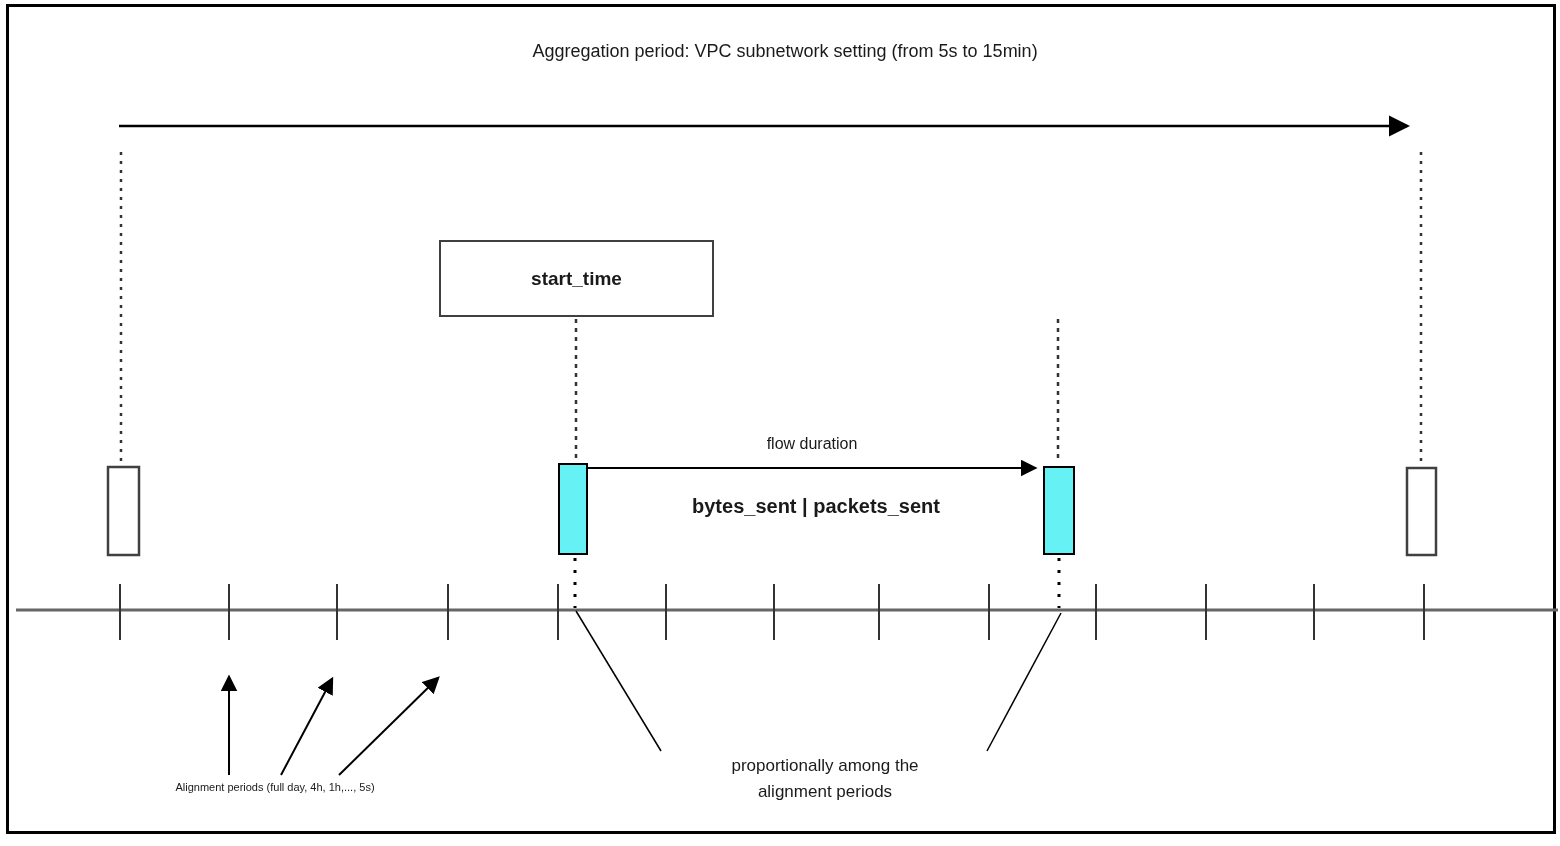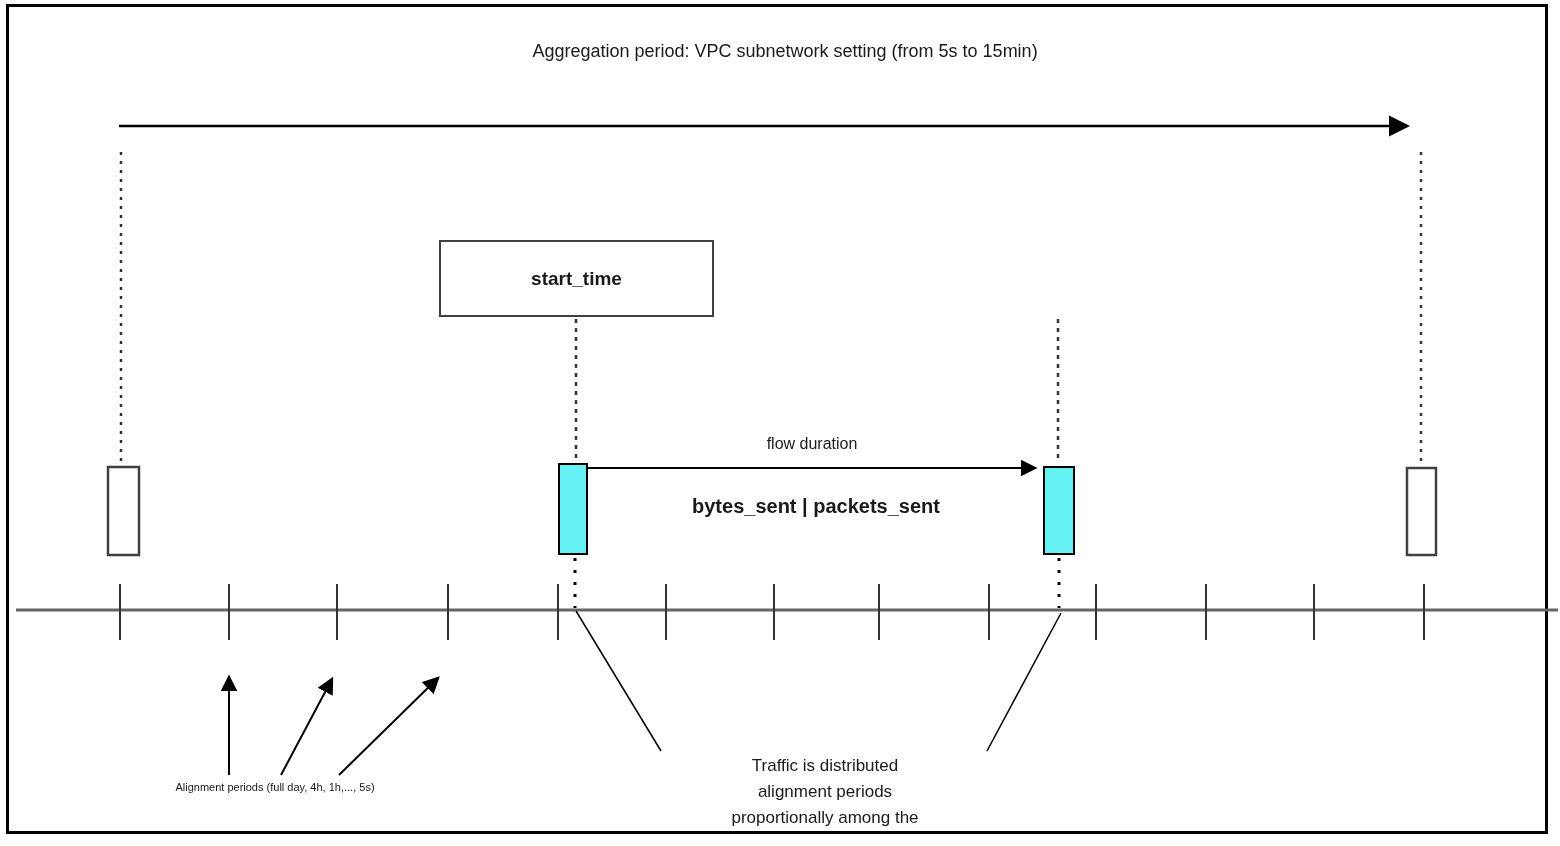--- a/index.html
+++ b/index.html
@@ -11,20 +11,21 @@
     font-family: "Liberation Sans", sans-serif;
     color: #1a1a1a;
     overflow: hidden;
   }
   .frame {
     position: absolute;
     left: 6px; top: 4px;
     width: 1536px; height: 824px;
     border: 3px solid #000000;
     background: #ffffff;
+    padding-left: 8px;
   }
   svg.layer {
     position: absolute;
     left: 0; top: 0;
     width: 1560px; height: 846px;
   }
   .label {
     position: absolute;
     text-align: center;
     white-space: nowrap;
@@ -129,18 +130,17 @@
   </div>
 
 
   <div class="label flow-label">flow duration</div>
 
   <div class="label metrics-label">bytes_sent | packets_sent</div>
 
   <div class="label alignment-label">Alignment periods (full day, 4h, 1h,..., 5s)</div>
 
   <div class="traffic-note">
-    <div>Traffic is distributed</div>
+    <div>proportionally among the</div>
     <div>alignment periods</div>
-    <div>proportionally among the</div>
   </div>
 
 </div>
 
 </body></html>

